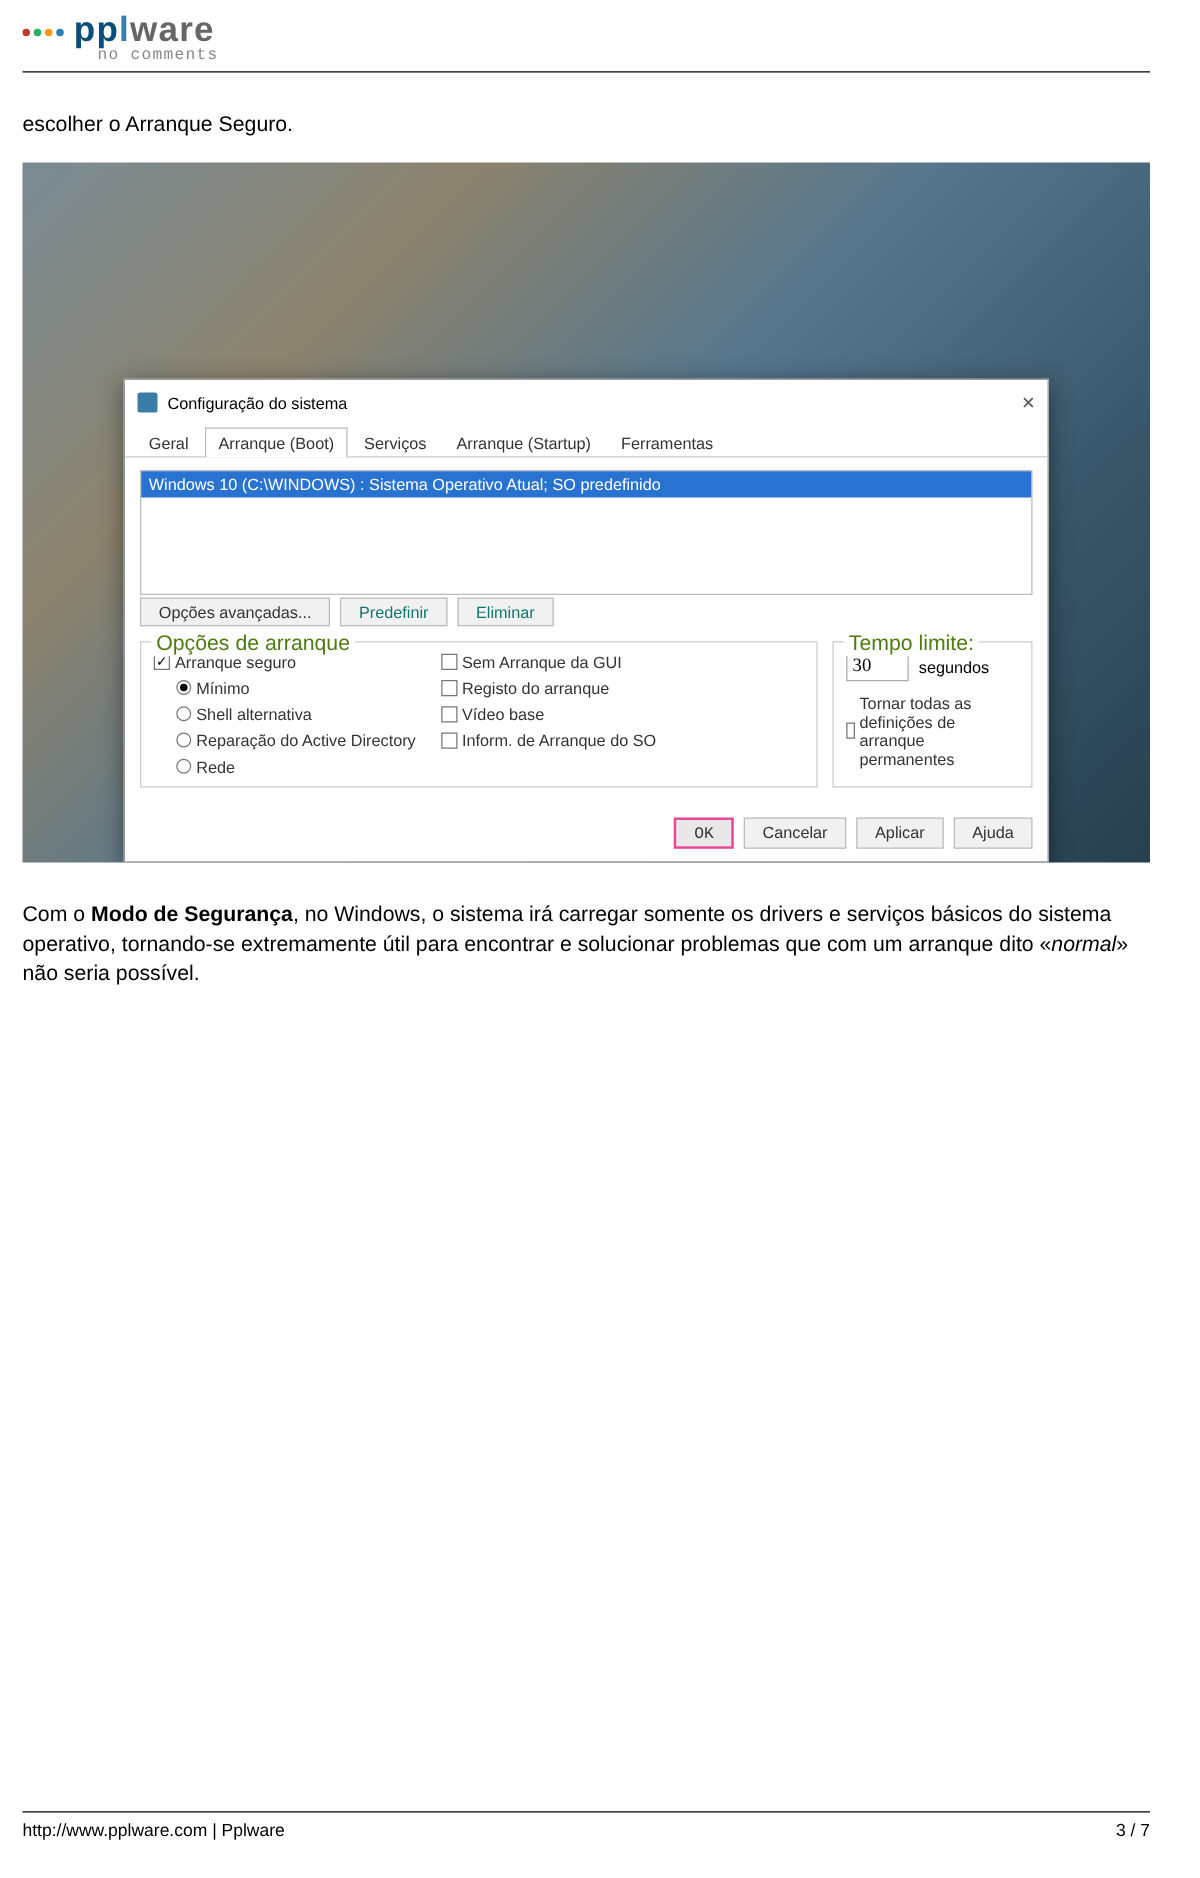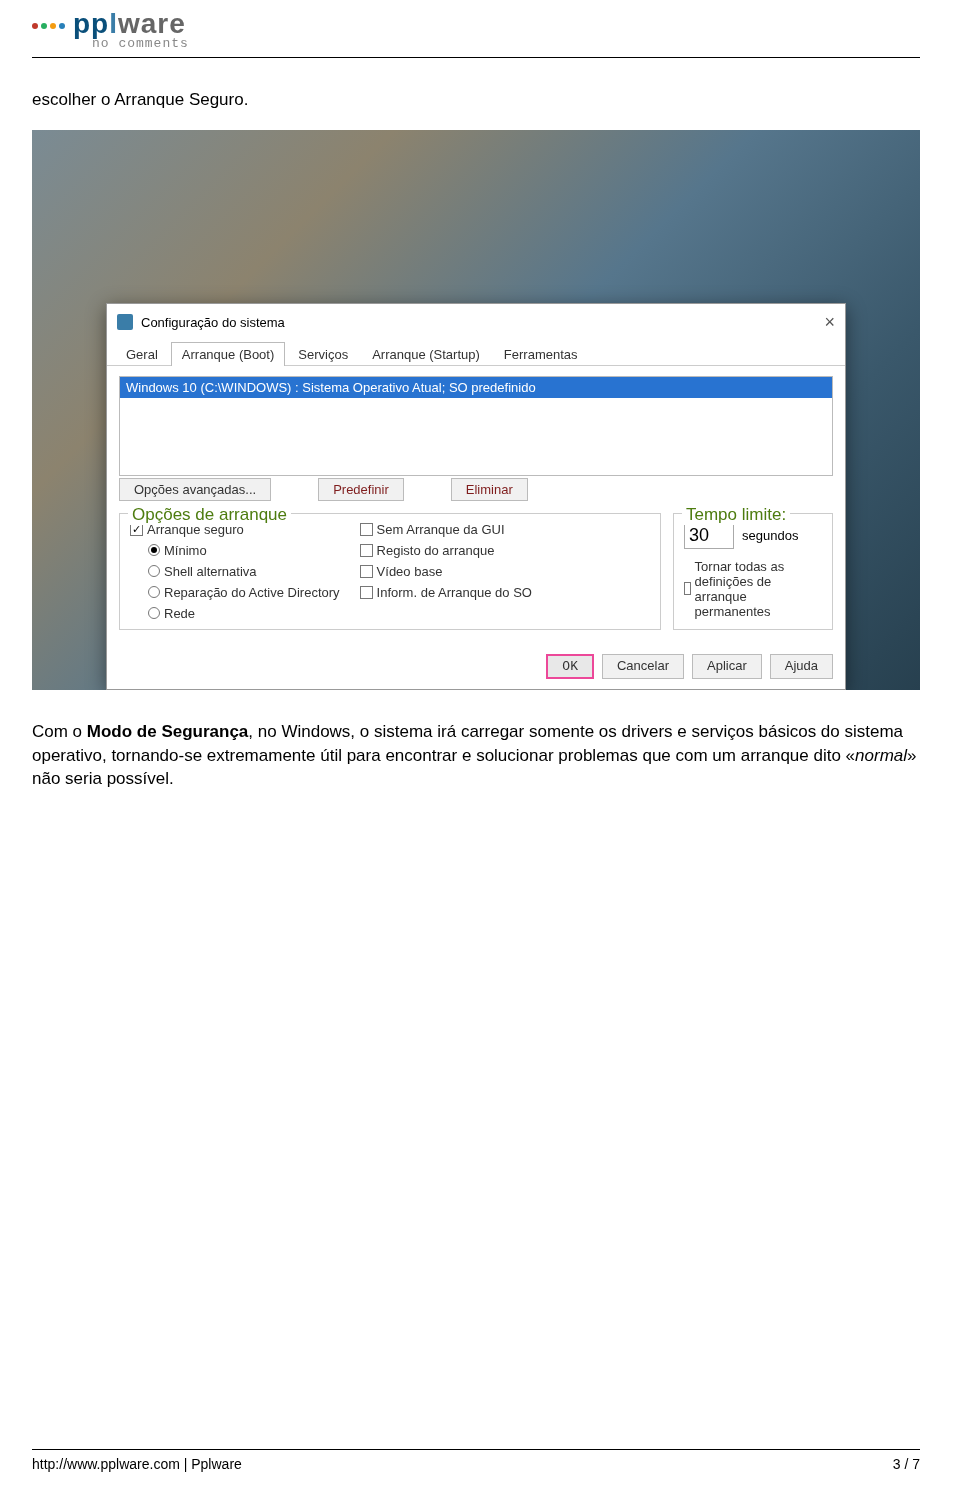--- a/index.html
+++ b/index.html
@@ -4,21 +4,21 @@
 <style>
   * { box-sizing: border-box; margin: 0; padding: 0; }
   body {
     font-family: Arial, Helvetica, sans-serif;
     font-size: 16px;
     color: #000;
     background: #fff;
     width: 960px;
   }
   .page {
-    padding: 0 40px 20px 32px;
+    padding: 0 40px 20px 18px;
   }
   
   .logo-row { padding-top: 8px; }
   .logo-main { display: flex; align-items: baseline; gap: 2px; }
   .dots { display: inline-flex; gap: 3px; margin-right: 6px; transform: translateY(-4px); }
   .dot { width: 6px; height: 6px; border-radius: 50%; }
   .dot.red { background:#c0392b; }
   .dot.grn { background:#27ae60; }
   .dot.yellow { background:#f39c12; }
   .dot.blue { background:#2980b9; }
@@ -56,34 +56,34 @@
   .titlebar .win-icon { width:16px; height:16px; background:#3a7da8; margin-right:8px; border-radius:2px; }
   .titlebar .close { margin-left:auto; font-size:18px; color:#555; }
   .tabs { display:flex; gap: 2px; padding: 0 8px; border-bottom:1px solid #ccc; }
   .tab { padding: 4px 10px; border:1px solid transparent; border-bottom:0; position:relative; top:1px; color:#333; font-size:13px; }
   .tab.active { border-color:#bbb; background:#fff; }
   .dlg-body { padding: 10px 12px 14px 12px; }
   .list-os { border:1px solid #bbb; height:100px; margin-bottom:2px; }
   .list-os .sel { background:#2873d1; color:#fff; padding:3px 6px; font-size:13px; }
   .row-btns { display:flex; gap:8px; margin-bottom:12px; }
   .btn { background:#f1f1f1; border:1px solid #bbb; padding:3px 14px; font-size:13px; color:#333; }
-  .btn.dis { color:#7f1d1d;margin-left:39px; }
+  .btn.dis { color:#0f766e; }
   .opts-row { display:flex; gap:12px; }
   .fieldset { border:1px solid #ccc; padding:8px 10px; font-size:13px; position:relative; }
   .fieldset .lbl { position:absolute; top:-9px; left:8px; background:#fff; padding:0 4px; font-size:17px; color:#4d7c0f; }
   .fs-left { flex: 1.1; display:flex; gap: 20px; }
   .col { display:flex; flex-direction:column; gap:6px; }
   .chk, .rad { display:flex; align-items:center; gap:4px; color:#333; }
   .chkbox { width:13px; height:13px; border:1px solid #777; display:inline-flex; align-items:center; justify-content:center; font-size:11px; }
   .chkbox.on::after { content:"✓"; color:#000; }
   .radbox { width:12px; height:12px; border:1px solid #777; border-radius:50%; display:inline-flex; align-items:center; justify-content:center; }
   .radbox.on::after { content:""; width:6px; height:6px; background:#000; border-radius:50%; }
   .fs-right { width:160px; }
   .time-row { display:flex; align-items:center; gap:8px; margin-bottom:10px; }
-  .time-input { border:1px solid #aaa; width:50px; padding:2px 4px; font-size:18px; }
+  .time-input { border:1px solid #aaa; width:50px; padding:2px 4px; font-size:15px;font-family:Liberation Serif, serif; }
   .dlg-foot { display:flex; justify-content:flex-end; gap:8px; padding:10px 12px; border-top: none; }
   .dlg-foot .btn.primary { background:#e8e8e8; border:2px solid #ec4899;font-family:Liberation Mono, monospace; }
 
   
   .footer-wrap { position: absolute; bottom: 0; left: 0; right: 0; }
   .hr-bot { border:0; border-top:1.5px solid #000; margin: 0 0 6px 0; }
   .foot { display:flex; justify-content:space-between; font-size:14px; color:#000; padding-bottom: 10px; }
 
   
   .page-wrap { position: relative; min-height: 1502px; }

